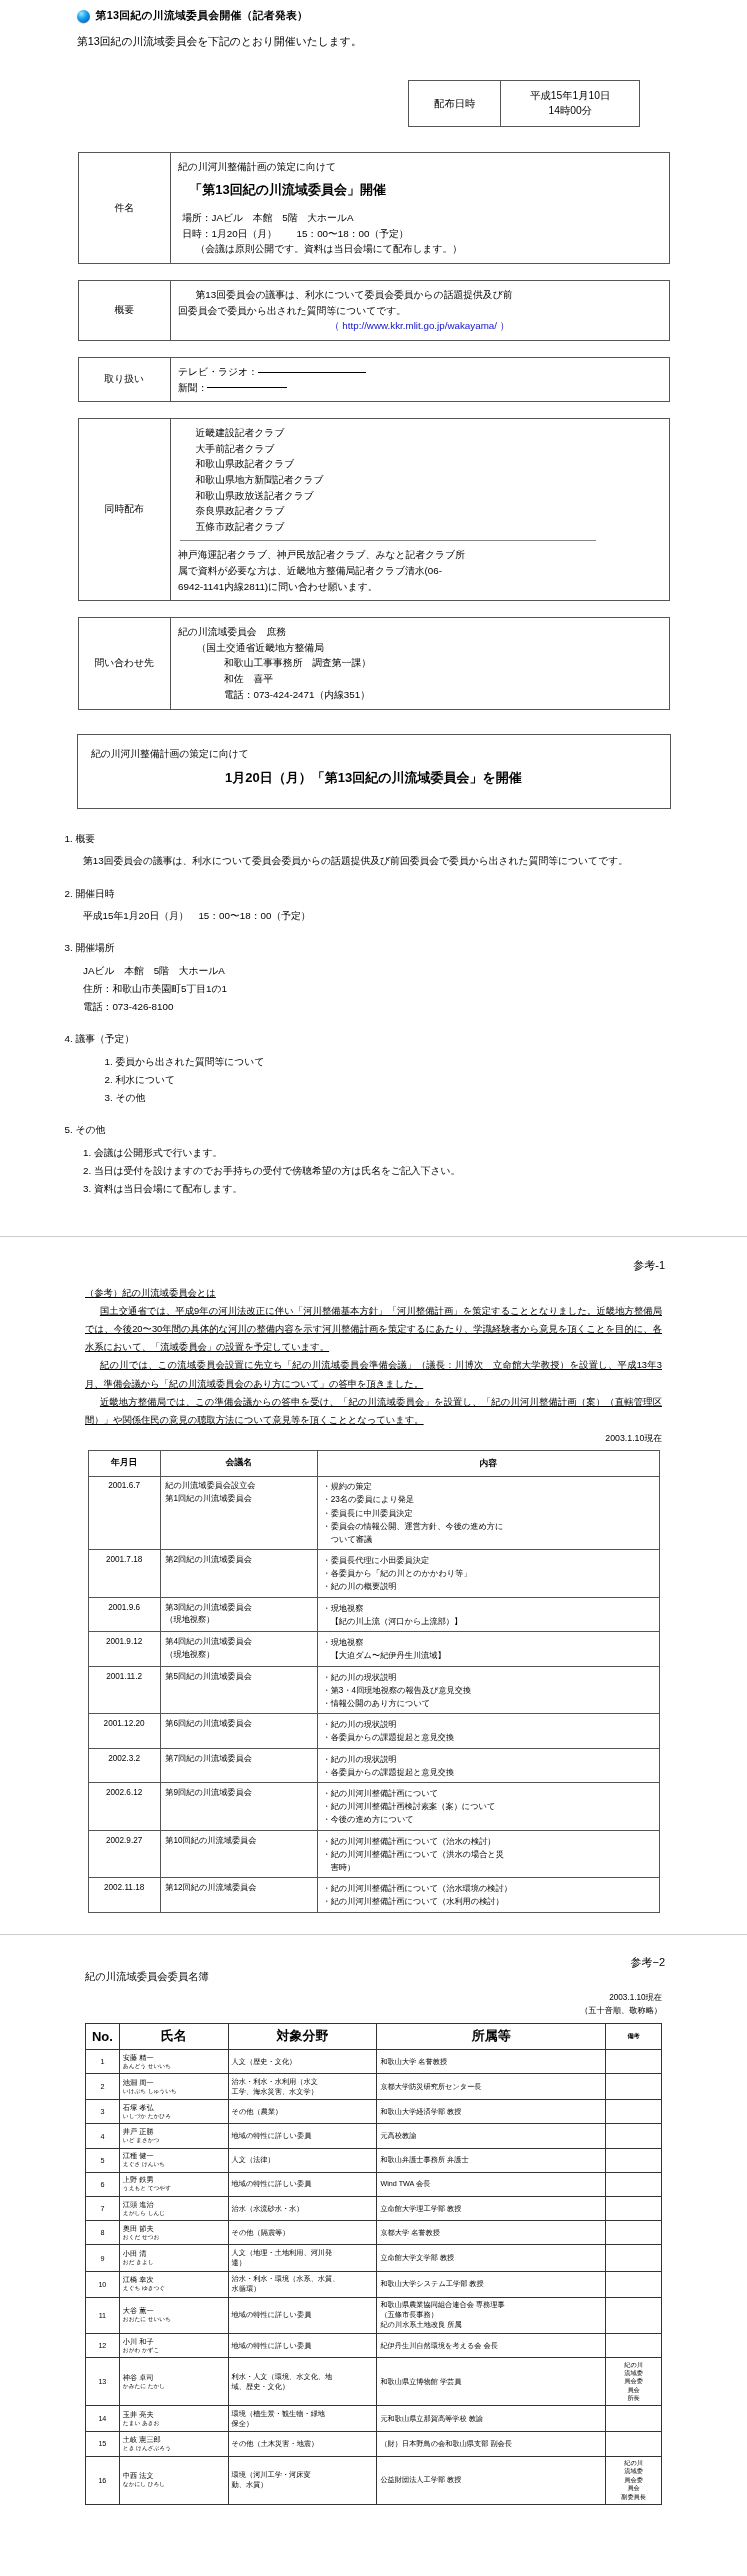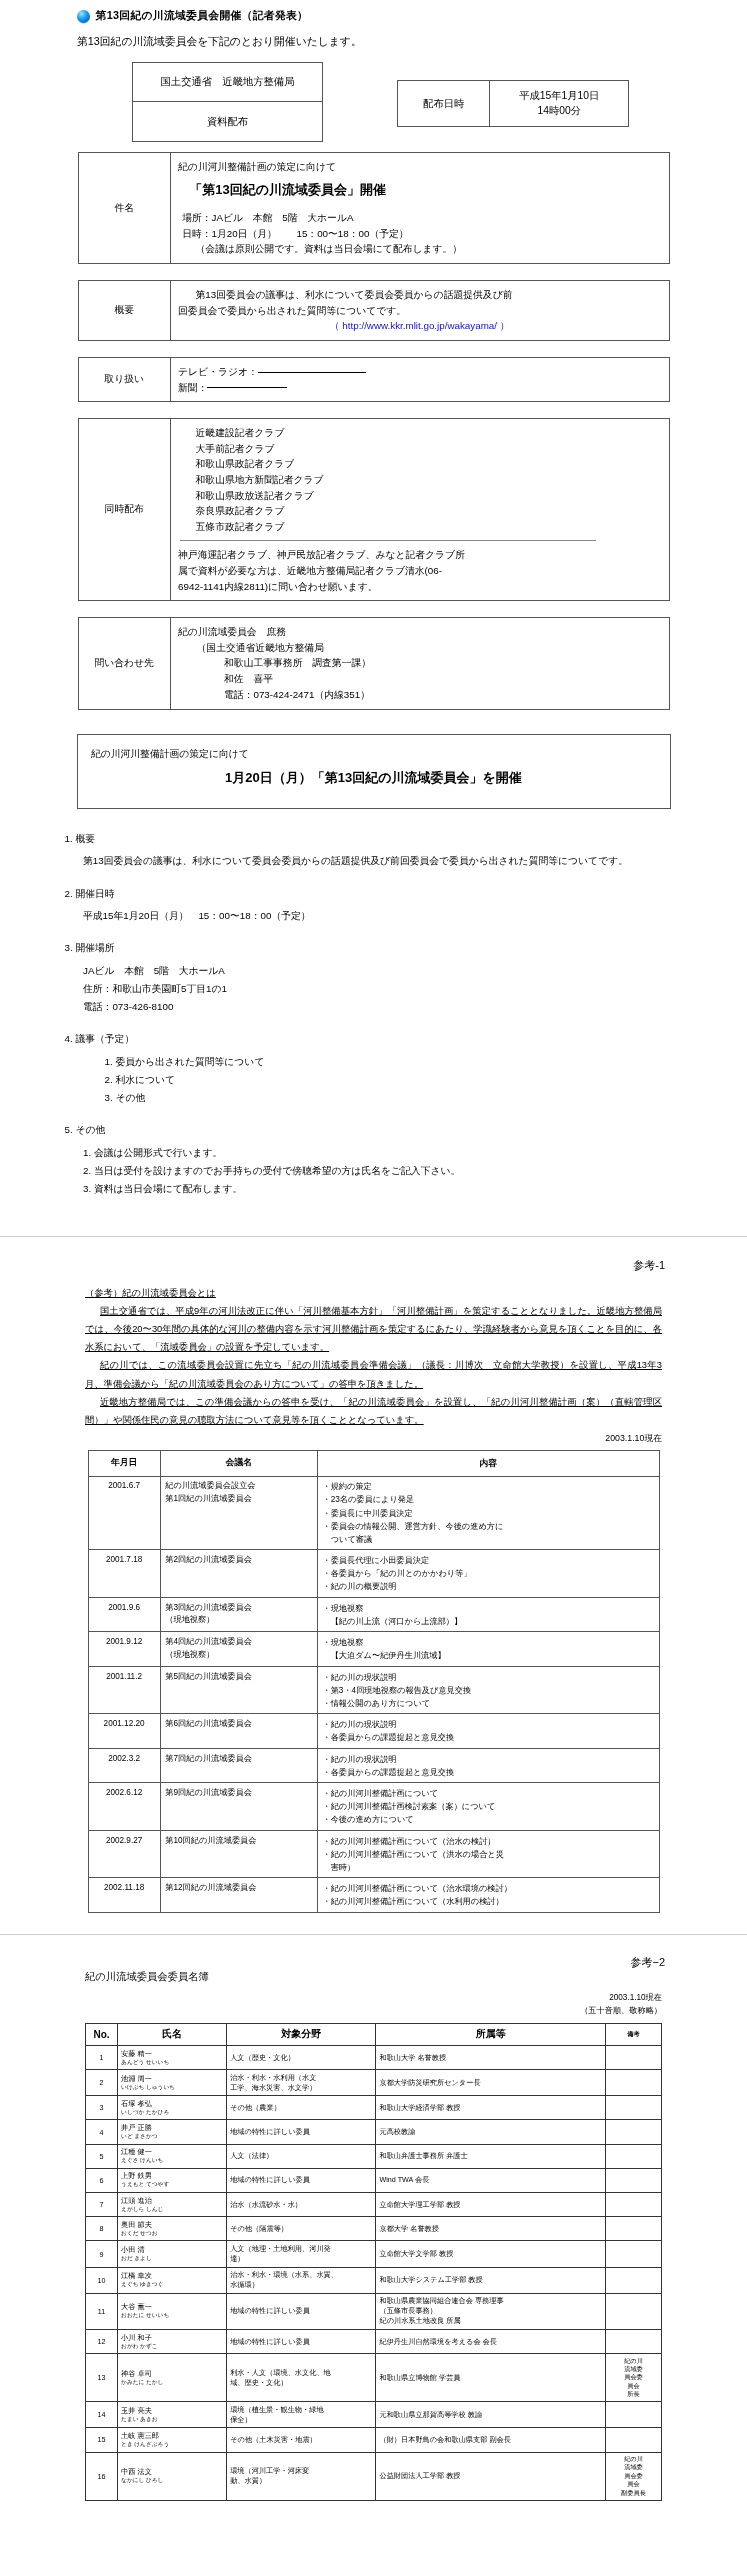--- a/index.html
+++ b/index.html
@@ -17,21 +17,21 @@
     background:radial-gradient(circle at 34% 28%, #9fe6ff 0%, #18a8ee 38%, #0a63c9 78%, #062f70 100%);
     box-shadow:0 0.5px 1px rgba(0,0,0,.35);
   }
   .title-text{font-size:10.8px;font-weight:bold;letter-spacing:0.3px;}
   .lead{padding:11.3px 0 0 77px;font-size:10.8px;}
   .hdr-tables{position:relative;height:90px;margin-top:13.4px;}
   .tbl{border-collapse:collapse;border:1.5px double #555;}
   .tbl td{border:1px solid #555;text-align:center;font-size:10.3px;padding:7.2px 5.2px;}
   .agency-tbl{position:absolute;left:132px;top:0;width:191px;}
   .agency-tbl td{height:24px;}
-  .dist-tbl{position:absolute;left:397px;top:18px;width:232px;}
+  .dist-tbl{position:absolute;left:408px;top:18px;width:232px;}
   .dist-tbl td{height:31px;}
   .dist-val{line-height:1.45;}
   .blk{margin:0 auto;width:592px;}
   .box{border:1.5px solid #555;border-collapse:collapse;width:100%;margin-bottom:15.5px;}
   .box td{border:1px solid #555;vertical-align:middle;font-size:9.8px;padding:6.2px 7.2px;}
   .lbl{width:77px;text-align:center;}
   .val{line-height:1.6;}
   .val .sub{font-size:9.8px;}
   .val .big{font-size:13px;font-weight:bold;display:block;margin:5.2px 0 9.3px 11.3px;}
   .indent1{padding-left:4.1px;}
@@ -63,51 +63,41 @@
   .htbl .c-name{width:147px;}
   .htbl .c-body{width:auto;}
   .htbl .c-date,.htbl .c-name{line-height:1.55;}
   .htbl .c-body{line-height:1.6;}
   
   .p3{padding:20.6px 0 31px 0;border-top:0.5px solid #cccccc;}
   .roster-title{width:577px;margin:0 auto;font-size:10.3px;font-weight:normal;}
   .roster-meta{width:577px;margin:7.2px auto 0 auto;text-align:right;font-size:8.2px;line-height:1.6;}
   .rtbl{border-collapse:collapse;width:577px;margin:5.2px auto 0 auto;border:1px solid #333;}
   .rtbl th,.rtbl td{border:0.5px solid #333;font-size:7.2px;padding:2.6px 3.1px;vertical-align:middle;}
-  .rtbl th{text-align:center;font-weight:bold;background:#ffffff;font-size:10px;padding:3.6px 2.1px;}
+  .rtbl th{text-align:center;font-weight:bold;background:#ffffff;font-size:13px;padding:3.6px 2.1px;}
   .rtbl .c-no{width:17.5px;text-align:center;}
   .rtbl .c-nm{width:77px;}
   .rtbl .c-fd{width:108px;}
   .rtbl .c-af{width:170px;}
   .rtbl .c-rm{width:36px;text-align:center;font-size:6.2px;line-height:1.35;}
   .kana{font-size:5.7px;display:block;color:#000;}
 </style>
 </head>
 <body>
 
 <div class="page p1">
 
   <div class="title-row">
     <span class="blue-ball"></span>
     <span class="title-text">第13回紀の川流域委員会開催（記者発表）</span>
   </div>
 
   <div class="lead">第13回紀の川流域委員会を下記のとおり開催いたします。</div>
 
   <div class="hdr-tables">
-    <table class="tbl agency-tbl">
-      <tbody>
-          <tr>
-            <td>国土交通省　近畿地方整備局</td>
-          </tr>
-      <tr>
-            <td>資料配布</td>
-          </tr>
-    </tbody>
-      </table>
     <table class="tbl dist-tbl">
       <tbody>
           <tr>
         <td style="width:40%">配布日時</td>
         <td class="dist-val">
           <div>平成15年1月10日</div>
           <div>14時00分</div>
         </td>
       </tr>
     </tbody>

